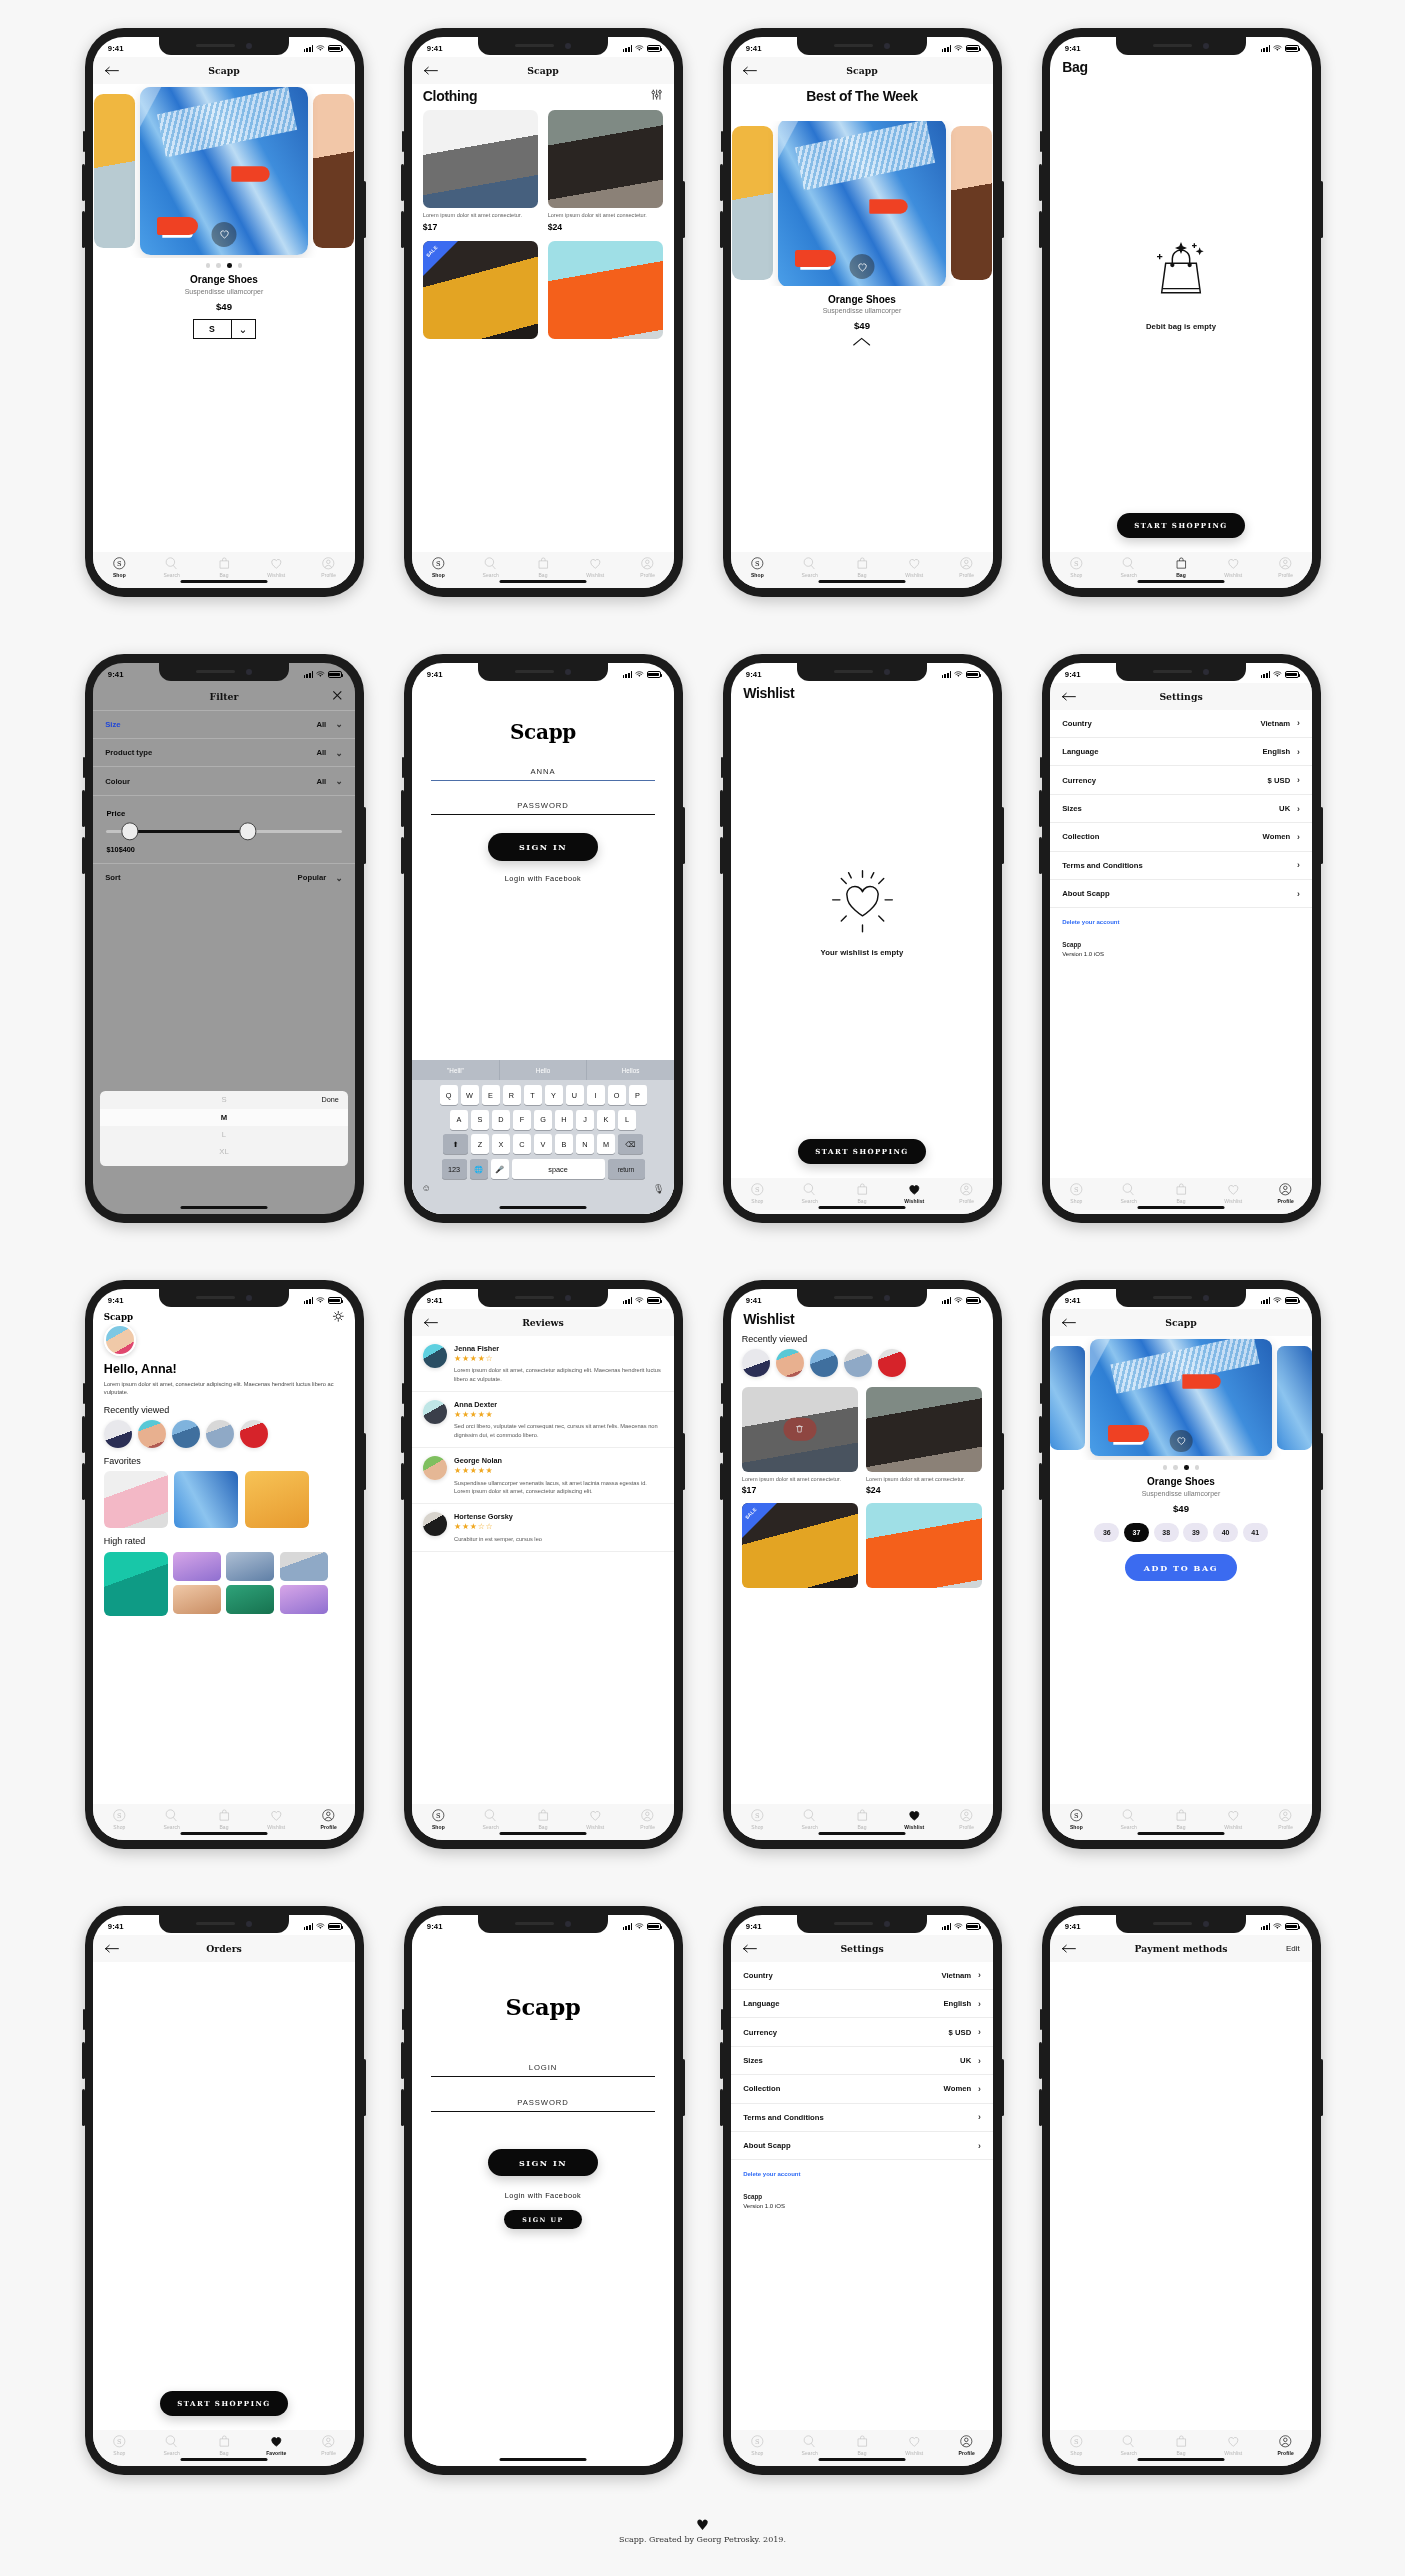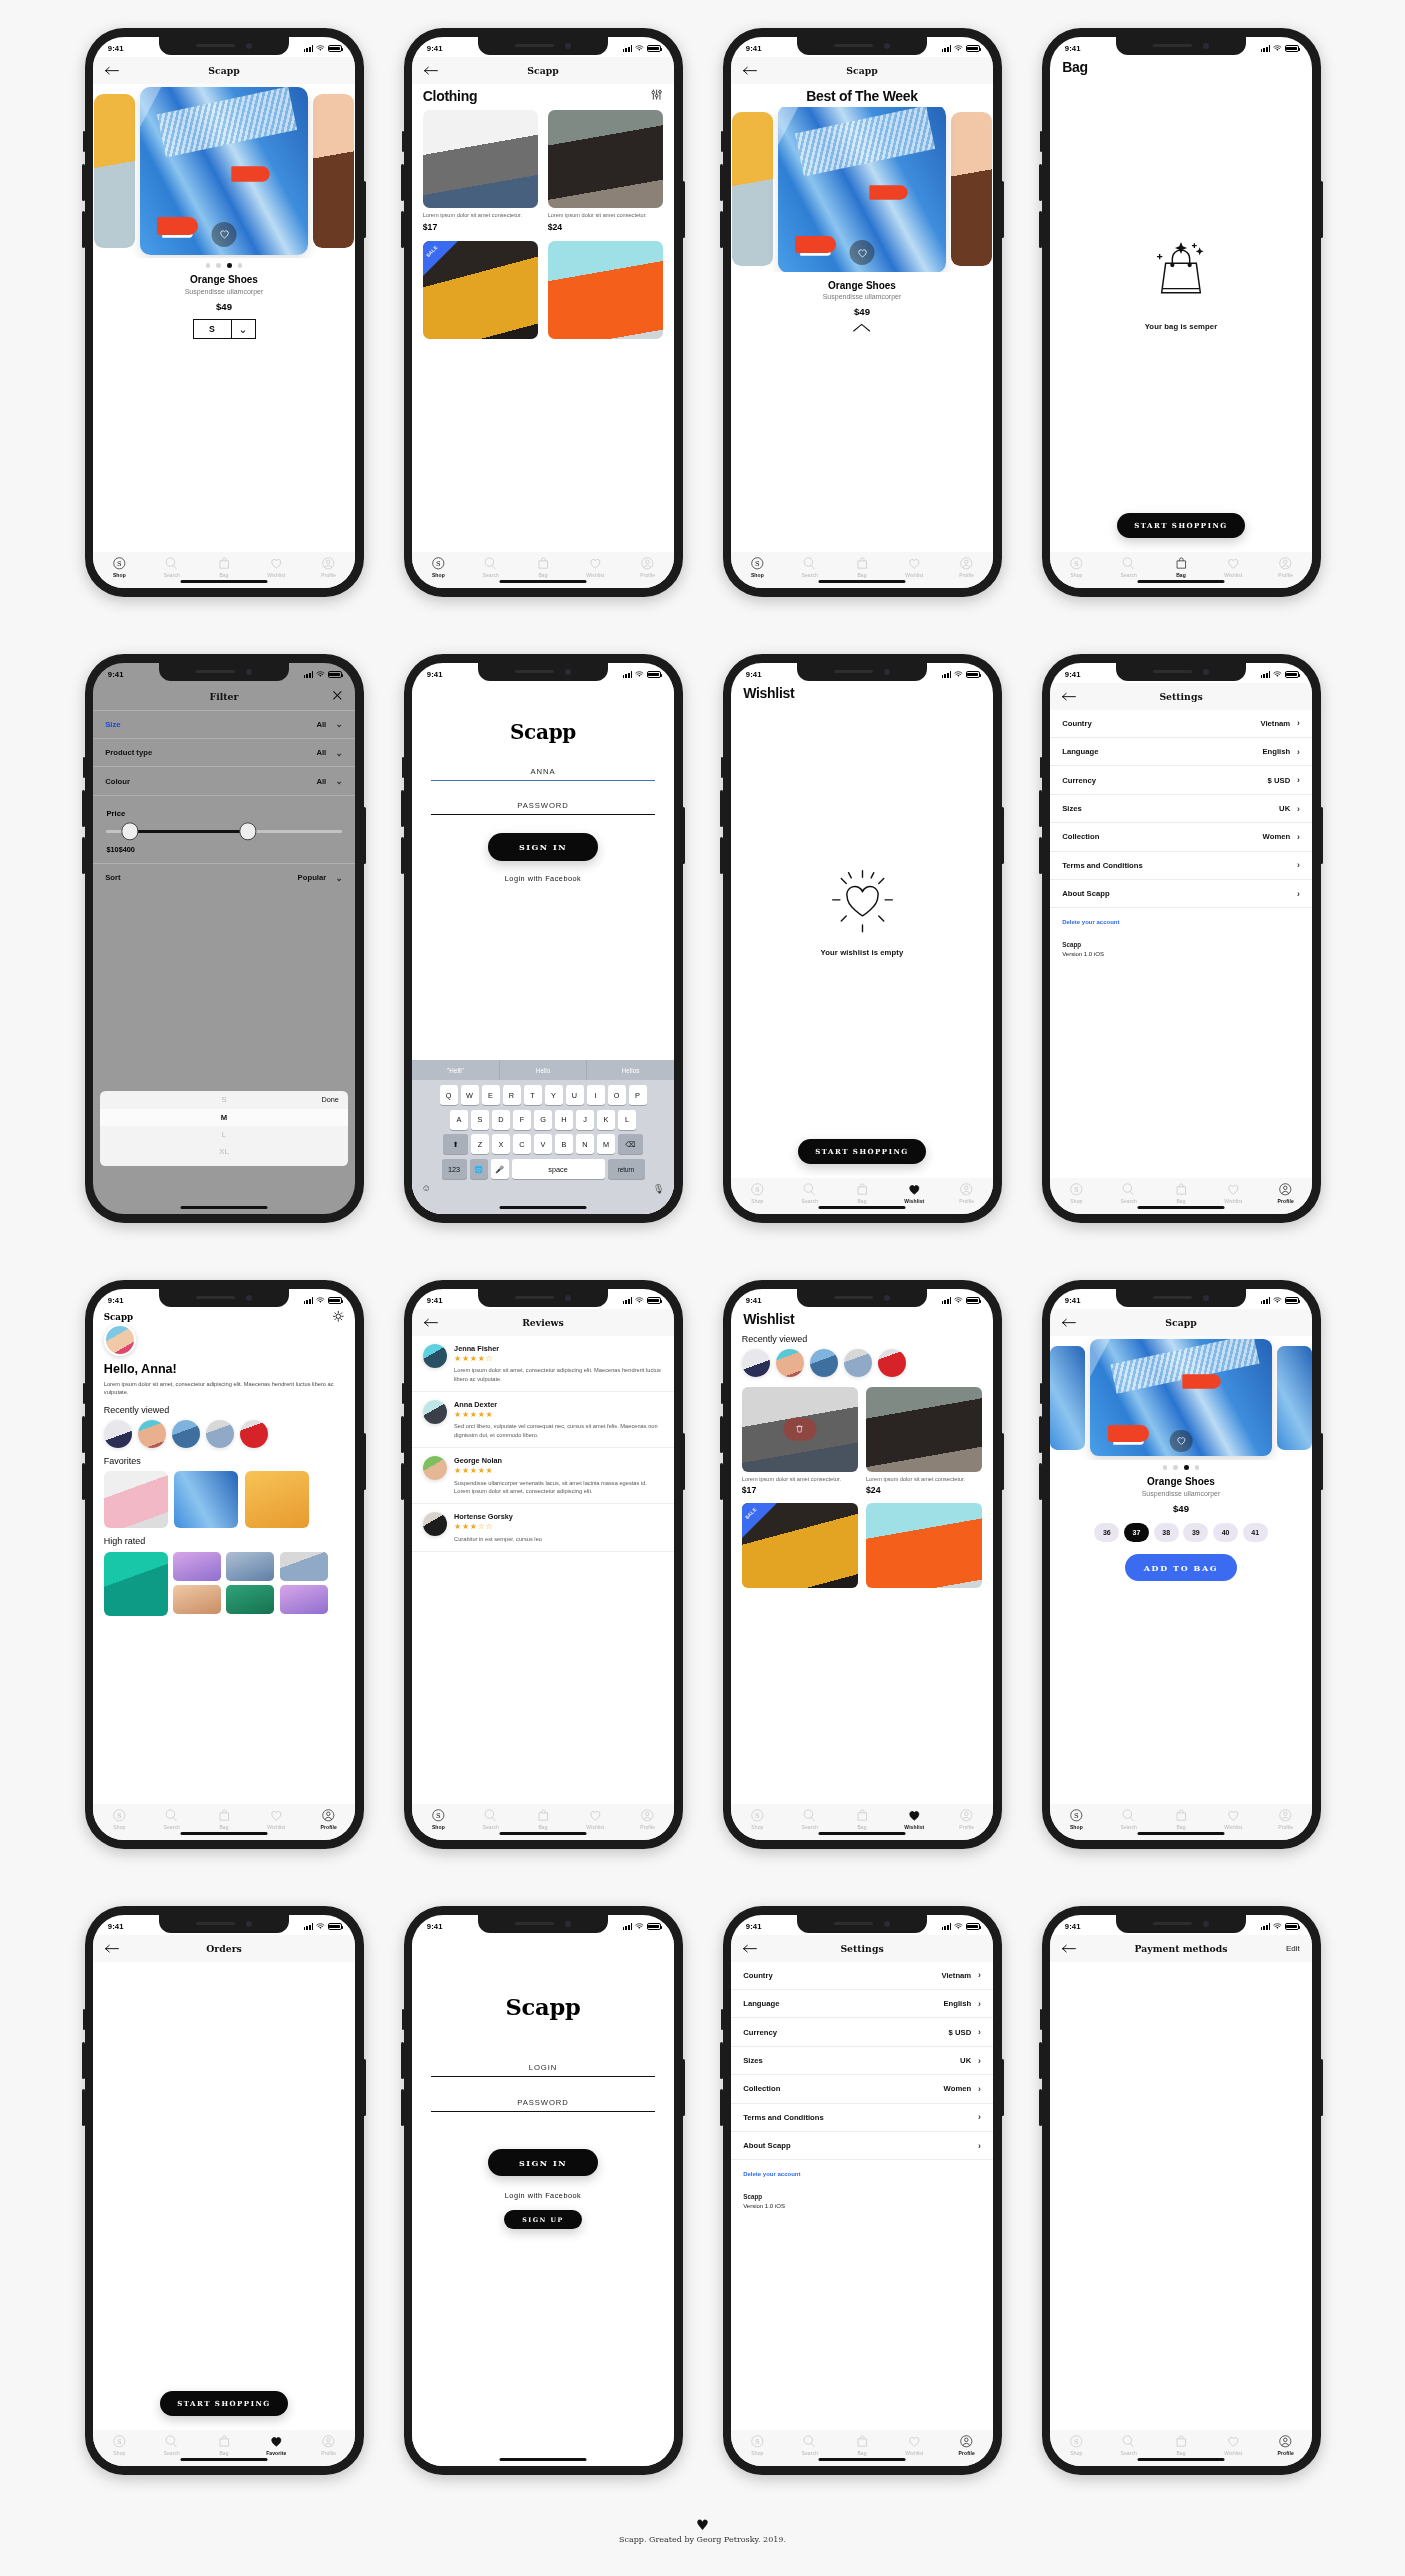--- a/index.html
+++ b/index.html
@@ -538,21 +538,21 @@
   </div>
             <div class="navbar ">
     <span class="back-arrow">
     <svg viewBox="0 0 24 14" width="14.6" height="9.3">
                   <path d="M1 7h21M1 7l6-5.5M1 7l6 5.5" stroke="#111" stroke-width="1.6" fill="none" stroke-linecap="round" stroke-linejoin="round"></path>
                 </svg></span>
     <div class="nav-title">Scapp</div>
 
   </div>
   <div class="body">
-    <div class="center" style="padding:4px 0 3px"><span class="big-title">Best of The Week</span></div>
+    <div class="center" style="padding:4px 0 17px"><span class="big-title">Best of The Week</span></div>
     <div class="carousel" style="height:165px">
       <div class="card-side ph-sidey"></div>
       <div class="card-main">
     <div class="shoe-img"></div>
     <span class="heart-fab">
       <svg width="12" height="12" viewBox="0 0 24 24">
                       <path d="M12 20s-7.5-4.8-7.5-9.6A4.1 4.1 0 0 1 12 7.6a4.1 4.1 0 0 1 7.5 2.8C19.5 15.2 12 20 12 20Z" fill="none" stroke="#fff" stroke-width="1.6"></path>
                     </svg>
                   </span>
   </div>
@@ -647,21 +647,21 @@
           <path d="M37 38h46l6 44H31l6-44Z" fill="none" stroke="#111" stroke-width="2.2"></path>
           <path d="M33 76h54" stroke="#111" stroke-width="2"></path>
           <path d="M47 38V31a13 13 0 0 1 26 0v7" fill="none" stroke="#111" stroke-width="2.2"></path>
           <circle cx="47" cy="40.5" r="3.2" fill="#111"></circle>
                     <circle cx="73" cy="40.5" r="3.2" fill="#111"></circle>
           <path d="M60 6l2.6 6.4L69 15l-6.4 2.6L60 24l-2.6-6.4L51 15l6.4-2.6L60 6Z" fill="#111"></path>
           <path d="M88 14l1.7 4.2 4.3 1.8-4.3 1.8L88 26l-1.7-4.2-4.3-1.8 4.3-1.8L88 14Z" fill="#111"></path>
           <path d="M80 8v7M76.5 11.5h7" stroke="#111" stroke-width="2"></path>
           <path d="M28 24v8M24 28h8" stroke="#111" stroke-width="2"></path>
         </svg></span>
-      <div class="empty-txt">Your bag is semper</div>
+      <div class="empty-txt">Debit bag is empty</div>
     </div>
     <div class="center" style="position:absolute;left:0;right:0;bottom:14.6px">
       <button class="pill-btn">START SHOPPING</button></div>
   </div>
             <div class="tabbar">
               <div class="tab ">
       <span class="ti"><svg viewBox="0 0 24 24">
                     <circle cx="12" cy="12" r="9.2" fill="none" stroke="#c3c3c3" stroke-width="1.1"></circle>
                     <text x="12" y="16.2" text-anchor="middle" font-size="11" font-family="DejaVu Serif, serif" fill="#c3c3c3">S</text>
                   </svg></span>

